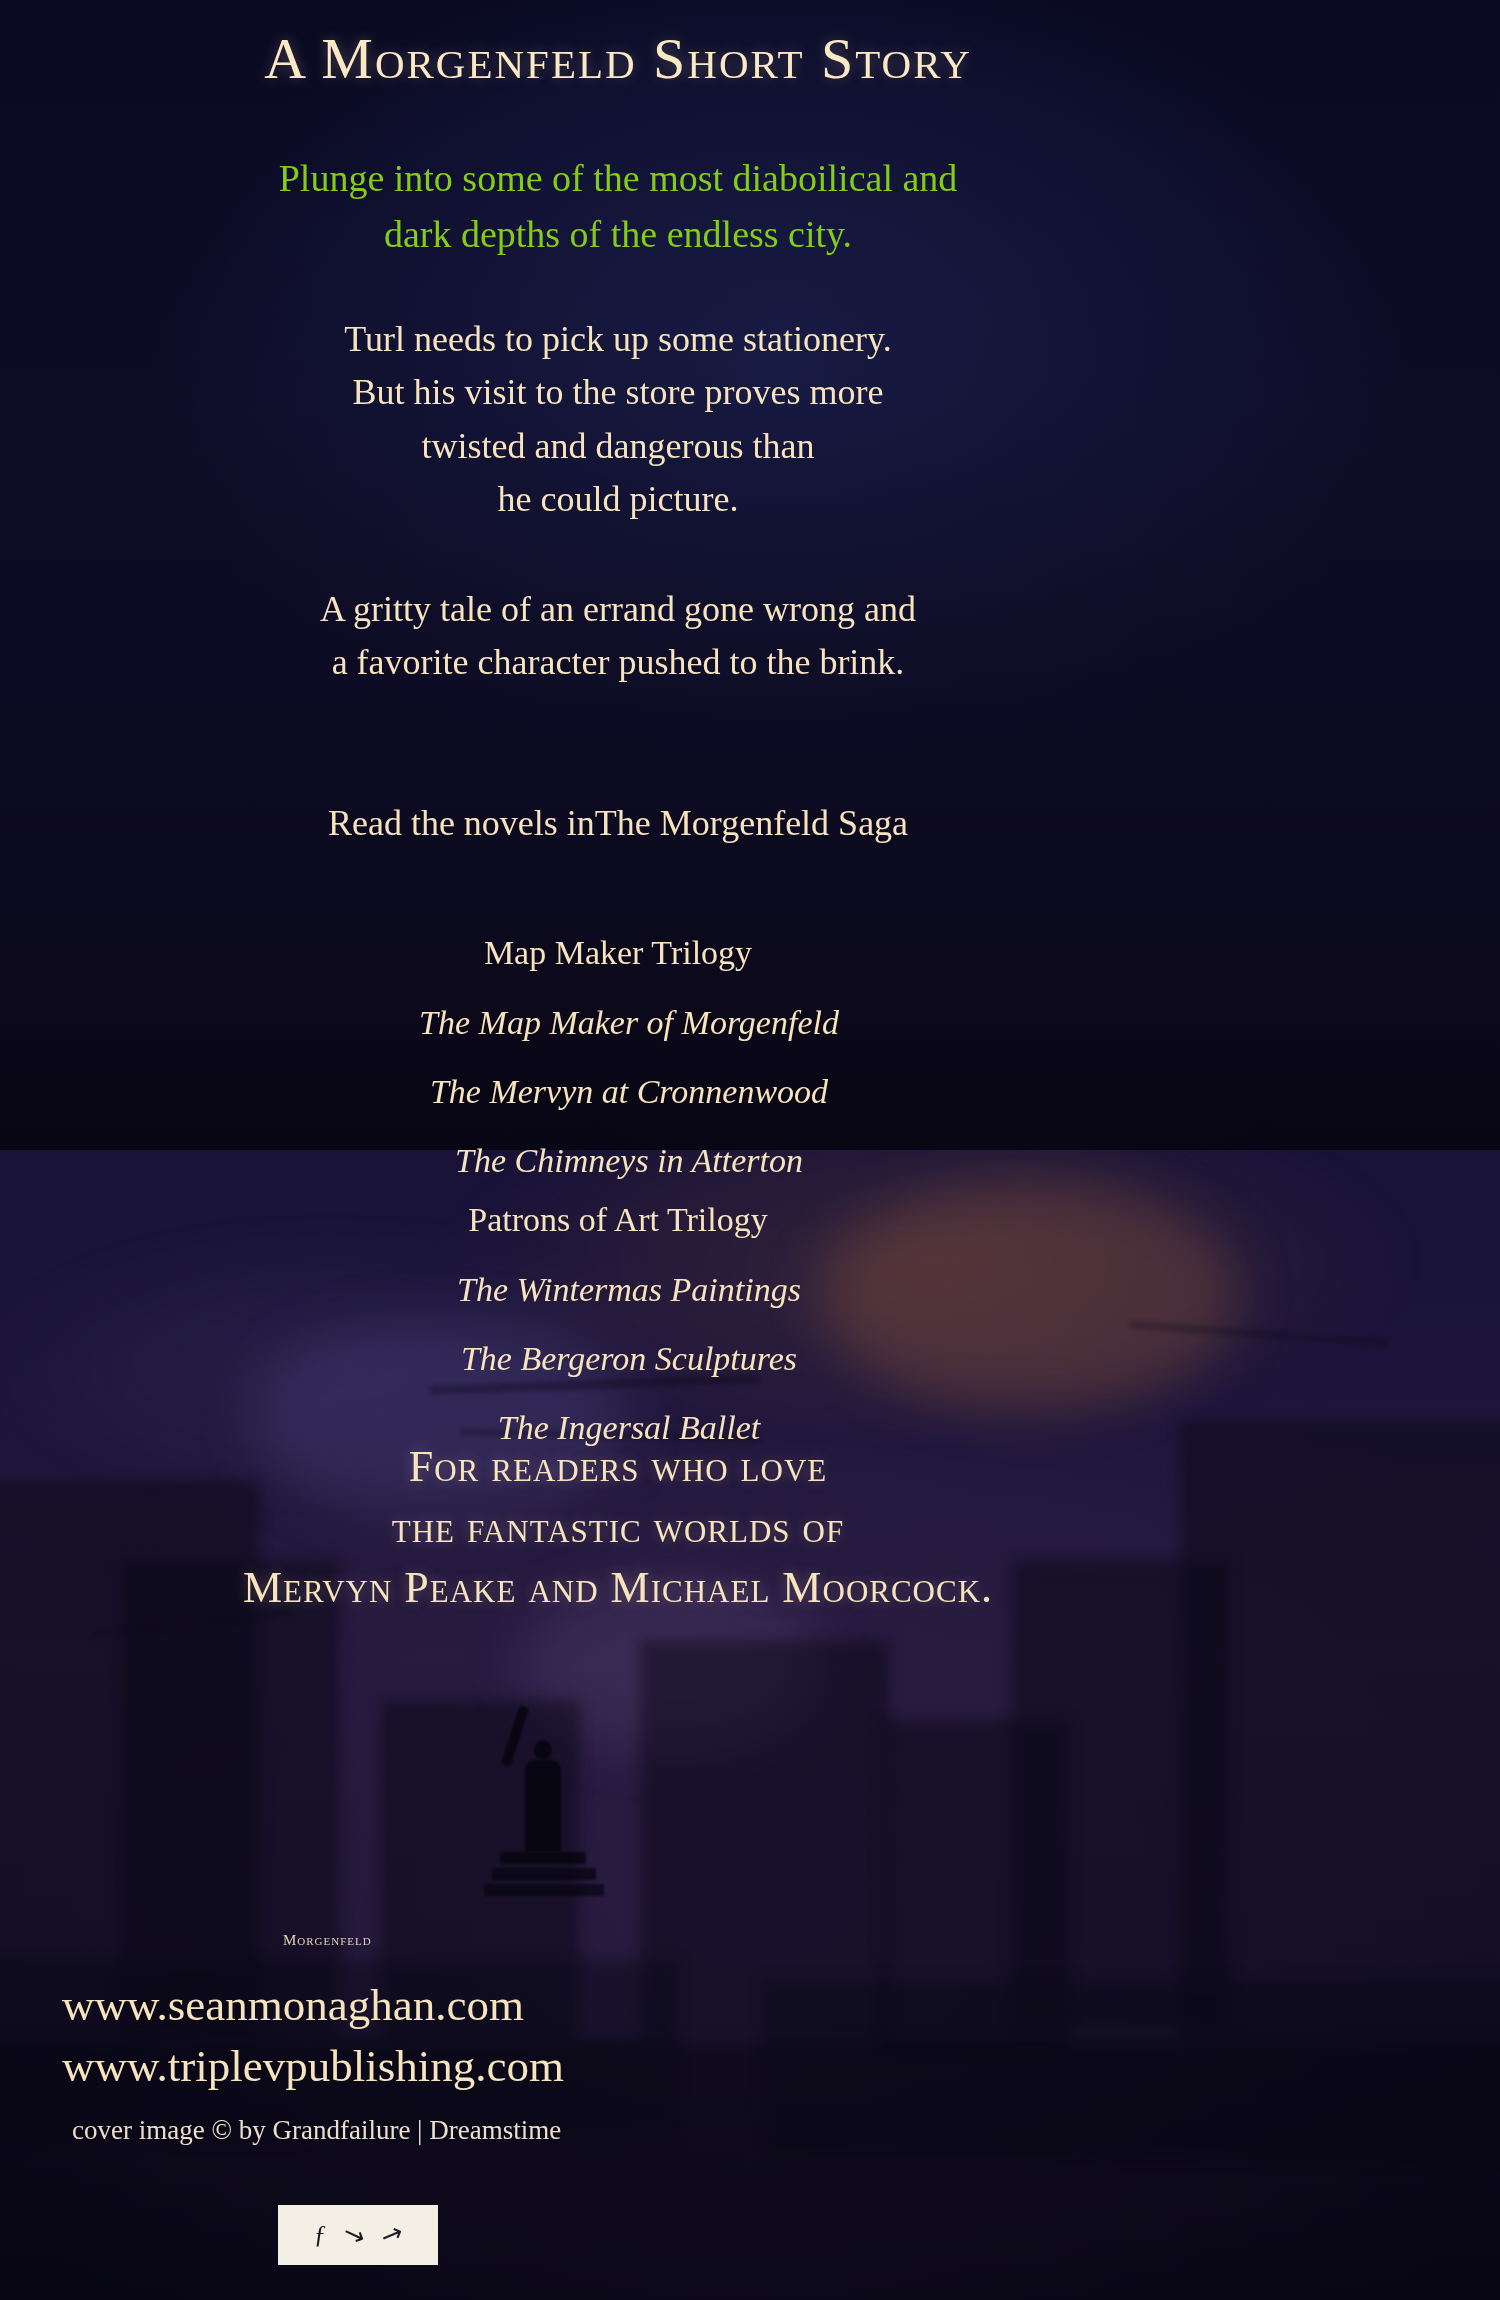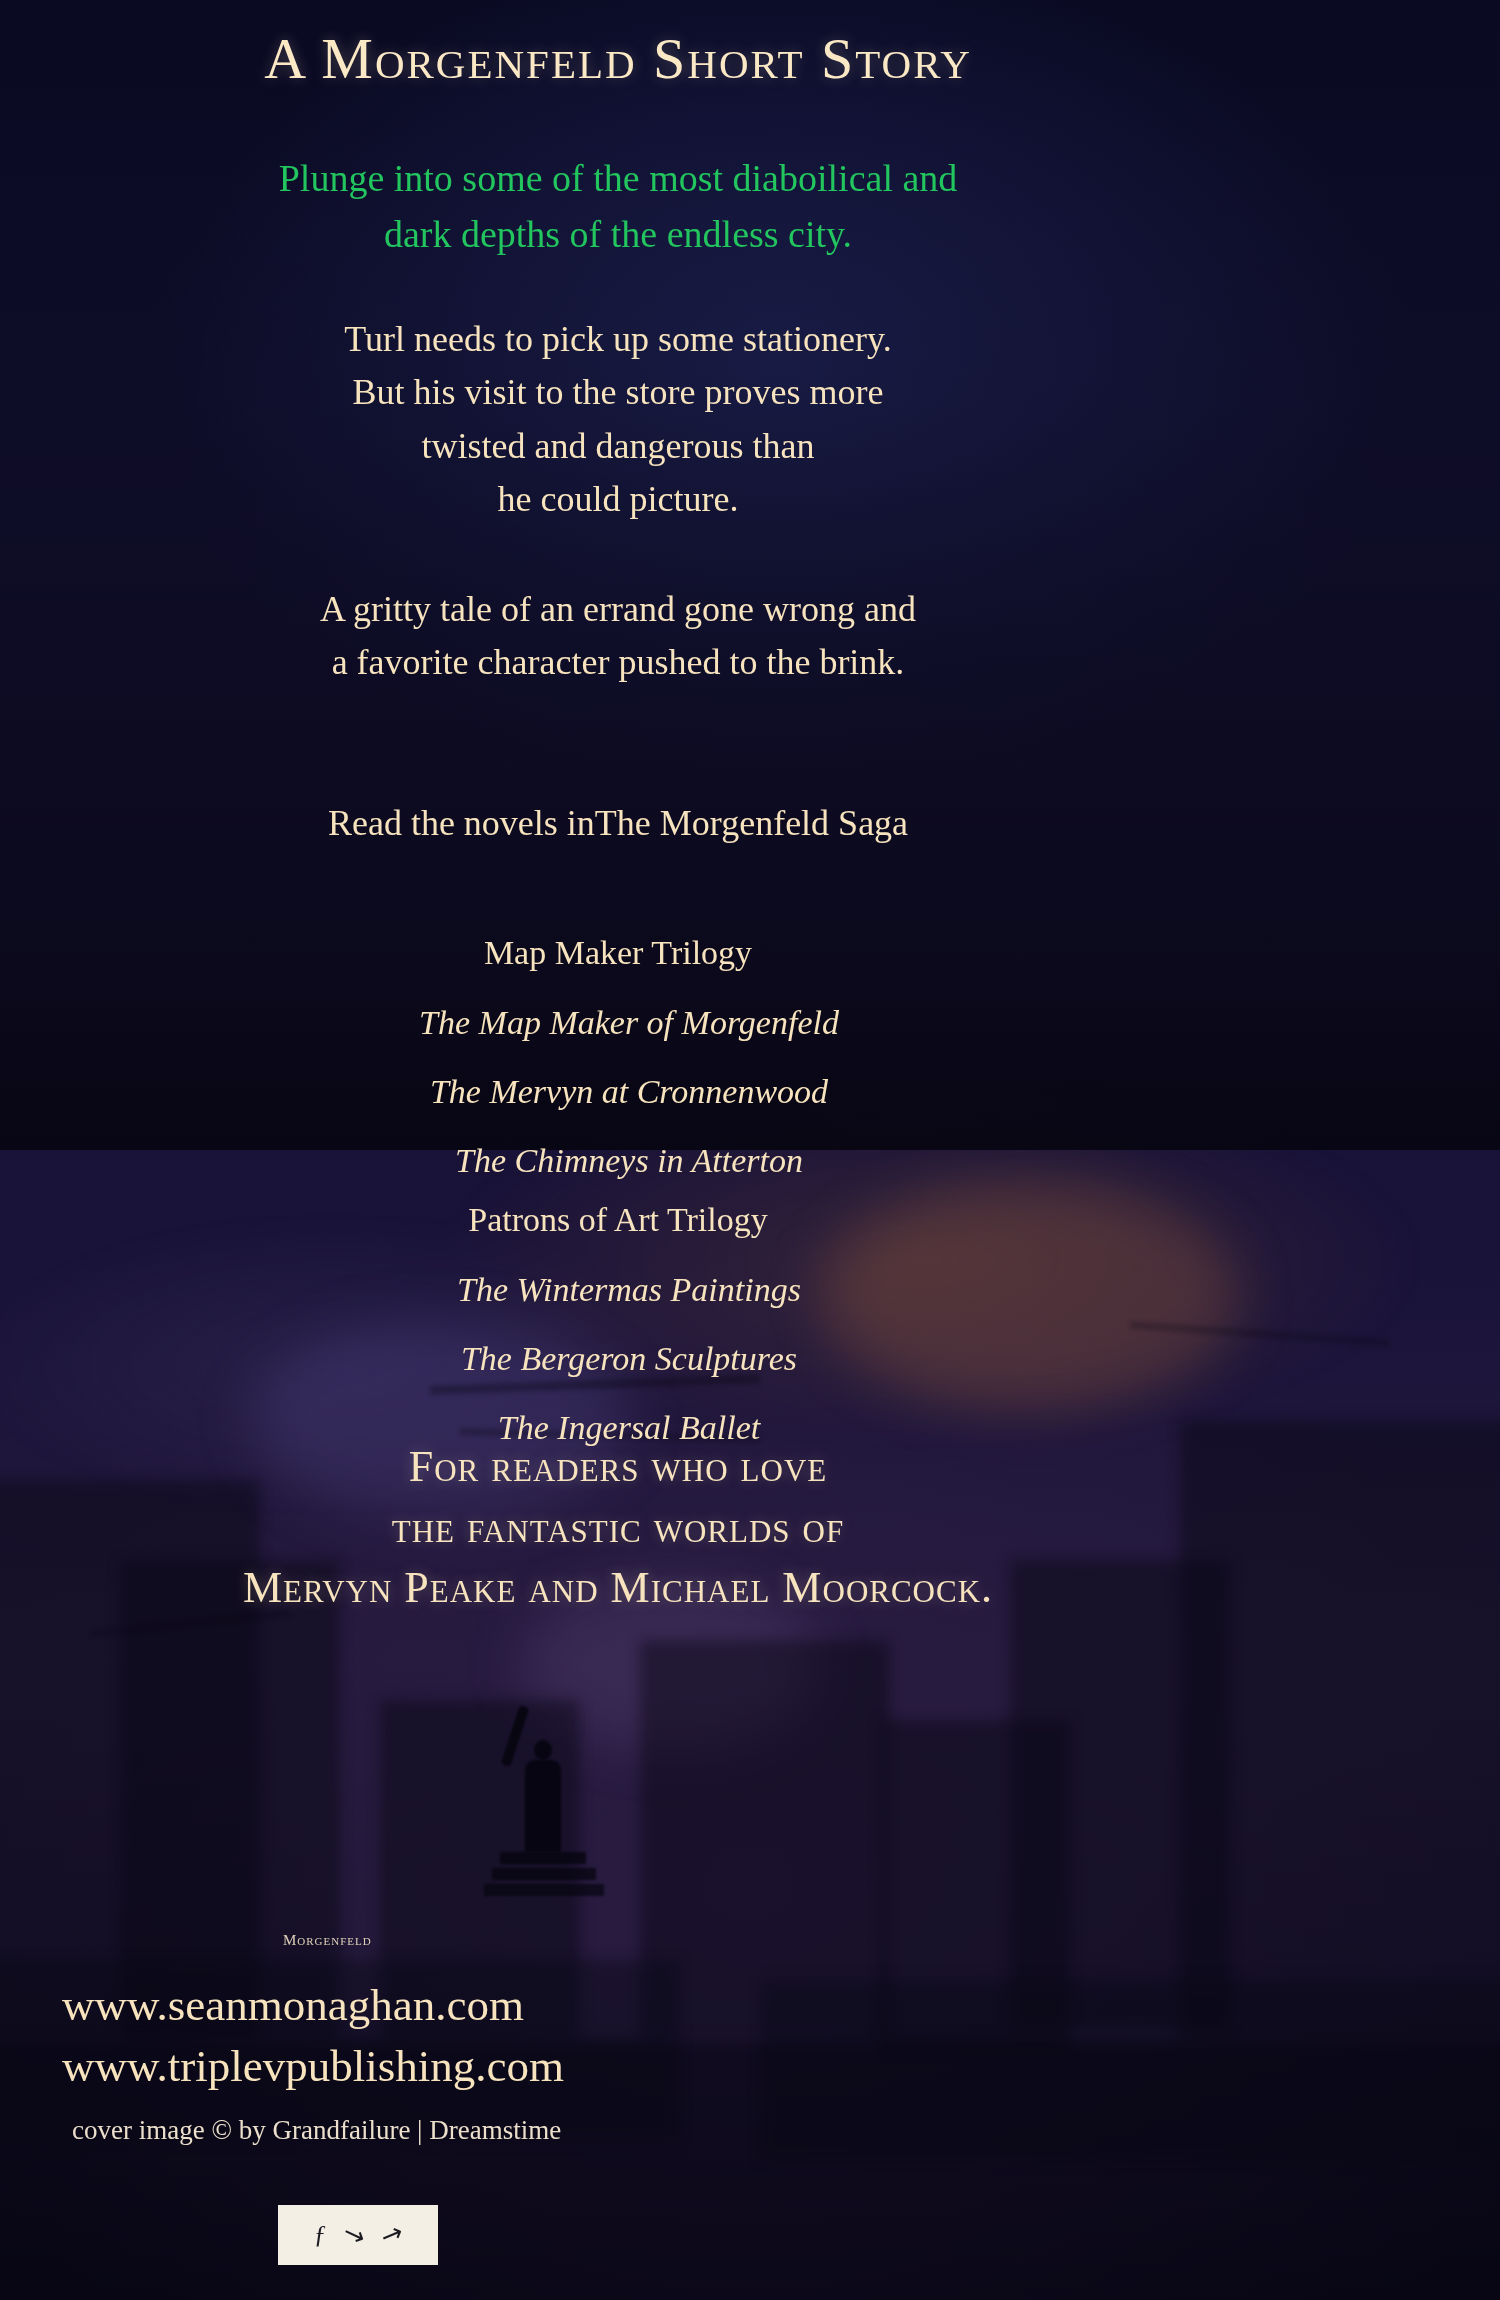--- a/index.html
+++ b/index.html
@@ -78,21 +78,21 @@
   .title {
     top: 22px;
     font-size: 58px;
     letter-spacing: 2px;
     color: #fbe9c6;
   }
   .blurb {
     top: 150px;
     font-size: 38px;
     line-height: 1.48;
-    color: #22c55e;
+    color: #84cc16;
   }
   .blurb2 {
     top: 313px;
     font-size: 36px;
     line-height: 1.48;
   }
   .blurb3 {
     top: 583px;
     font-size: 36px;
     line-height: 1.48;

